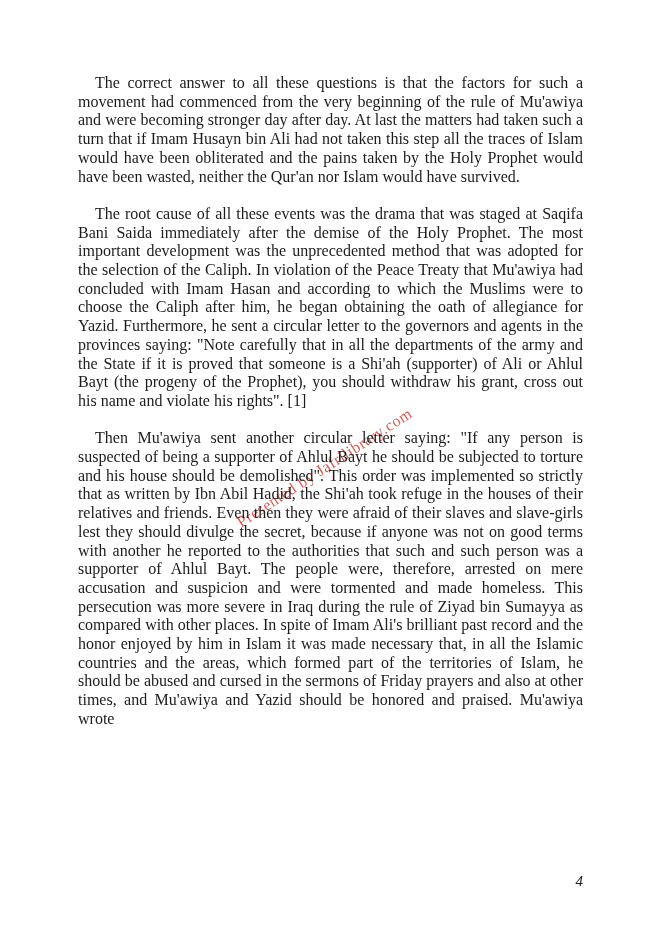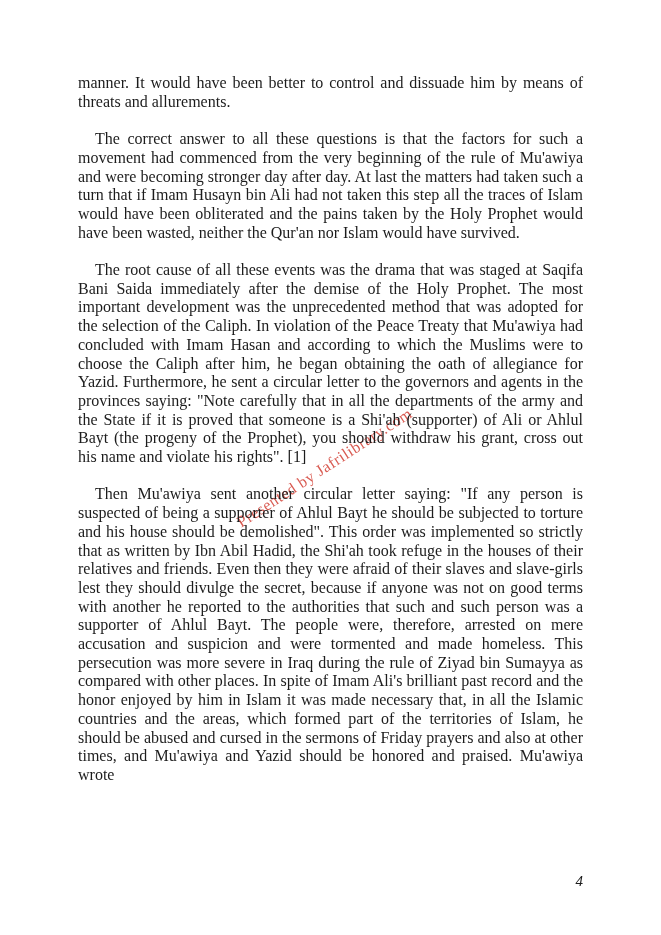--- a/index.html
+++ b/index.html
@@ -49,19 +49,18 @@
     color: #1c1c1c;
     z-index: 2;
   }
 </style>
 </head>
 <body>
 
 <div class="page">
   <div class="watermark" style="color: rgb(217, 91, 82);">Presented by Jafrilibrary.com</div>
   <div class="text-block">
-      <p>manner. It would have been better to control and dissuade him by means of threats and allurements.</p>
       <p class="indent">The correct answer to all these questions is that the factors for such a movement had commenced from the very beginning of the rule of Mu'awiya and were becoming stronger day after day. At last the matters had taken such a turn that if Imam Husayn bin Ali had not taken this step all the traces of Islam would have been obliterated and the pains taken by the Holy Prophet would have been wasted, neither the Qur'an nor Islam would have survived.</p>
       <p class="indent">The root cause of all these events was the drama that was staged at Saqifa Bani Saida immediately after the demise of the Holy Prophet. The most important development was the unprecedented method that was adopted for the selection of the Caliph. In violation of the Peace Treaty that Mu'awiya had concluded with Imam Hasan and according to which the Muslims were to choose the Caliph after him, he began obtaining the oath of allegiance for Yazid. Furthermore, he sent a circular letter to the governors and agents in the provinces saying: "Note carefully that in all the departments of the army and the State if it is proved that someone is a Shi'ah (supporter) of Ali or Ahlul Bayt (the progeny of the Prophet), you should withdraw his grant, cross out his name and violate his rights". [1]</p>
       <p class="indent">Then Mu'awiya sent another circular letter saying: "If any person is suspected of being a supporter of Ahlul Bayt he should be subjected to torture and his house should be demolished". This order was implemented so strictly that as written by Ibn Abil Hadid, the Shi'ah took refuge in the houses of their relatives and friends. Even then they were afraid of their slaves and slave-girls lest they should divulge the secret, because if anyone was not on good terms with another he reported to the authorities that such and such person was a supporter of Ahlul Bayt. The people were, therefore, arrested on mere accusation and suspicion and were tormented and made homeless. This persecution was more severe in Iraq during the rule of Ziyad bin Sumayya as compared with other places. In spite of Imam Ali's brilliant past record and the honor enjoyed by him in Islam it was made necessary that, in all the Islamic countries and the areas, which formed part of the territories of Islam, he should be abused and cursed in the sermons of Friday prayers and also at other times, and Mu'awiya and Yazid should be honored and praised. Mu'awiya wrote</p>
     </div>
   <div class="page-number">4</div>
 </div>
 
 </body></html>

